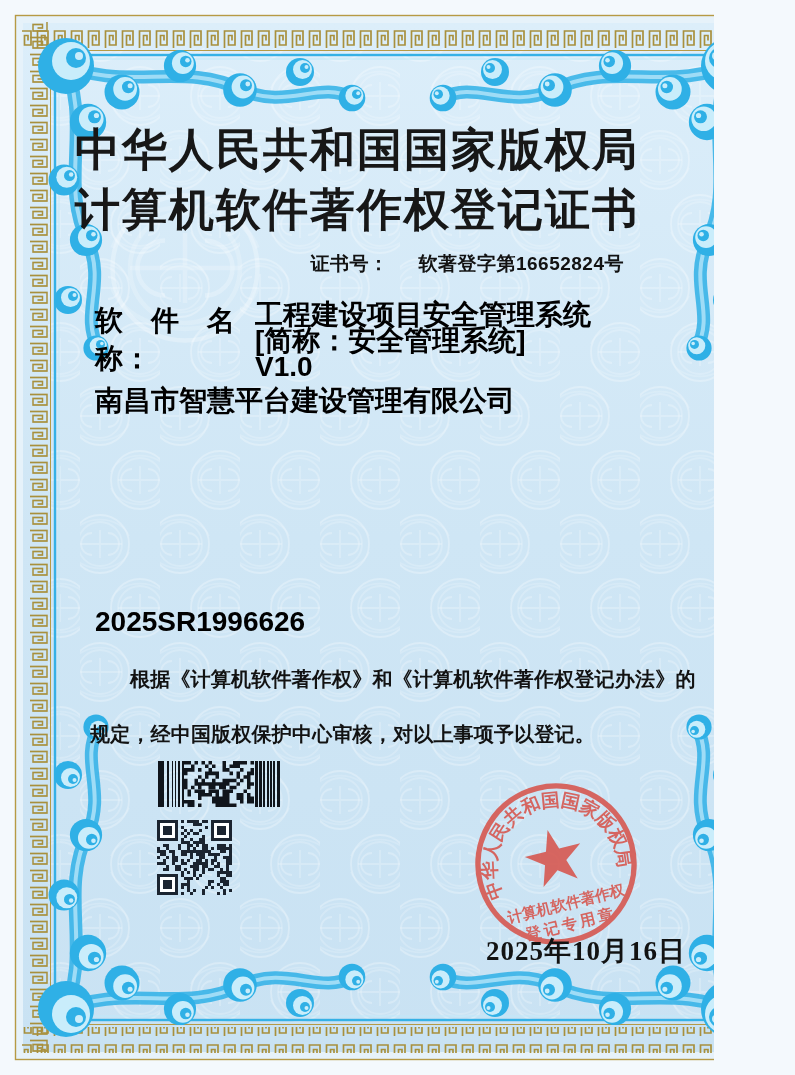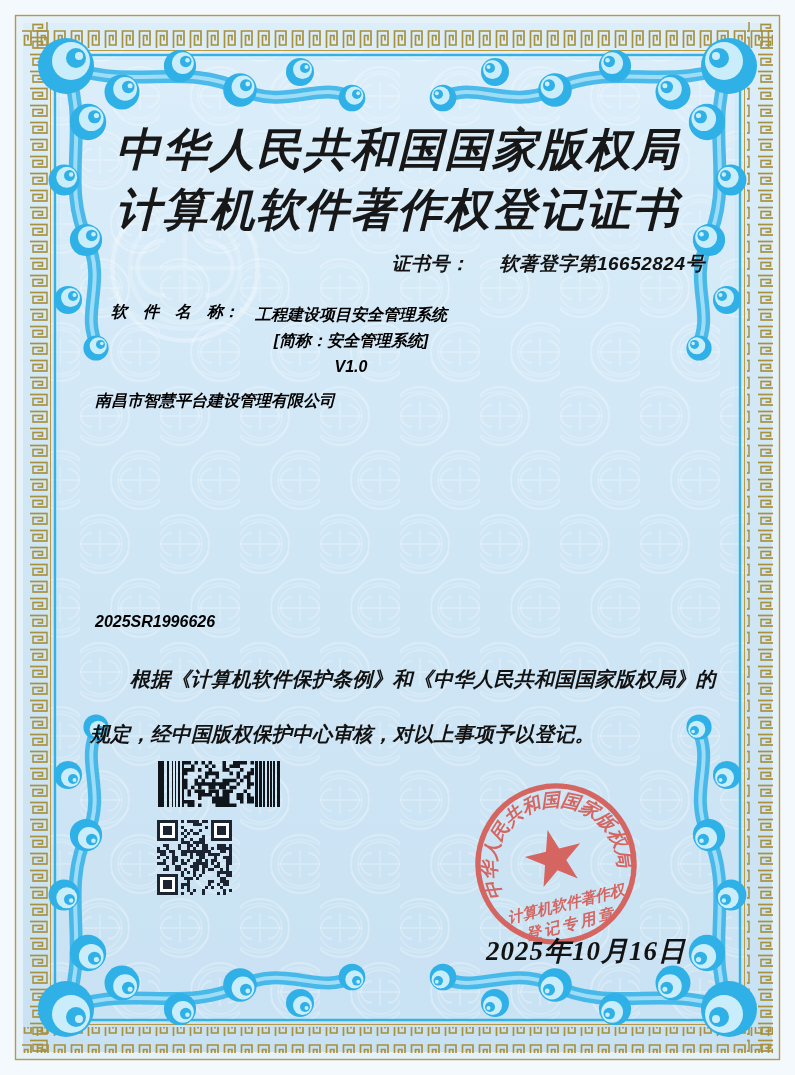--- a/index.html
+++ b/index.html
@@ -1,29 +1,29 @@
 <!DOCTYPE html>
 <html><head>
 <meta charset="utf-8">
 <style>
   html,body{margin:0;padding:0;}
   body{
     width:795px;height:1075px;
     font-family:"Liberation Sans","DejaVu Sans",sans-serif;
     background:#f4f9fd;
   }
-  .page{position:relative;width:795px;height:1075px;overflow:hidden;font-style:italic;}
+  .page{position:relative;width:714px;height:1075px;overflow:hidden;}
   .bg{position:absolute;left:0;top:0;}
   .abs{position:absolute;color:#121212;}
   .title{left:0;right:0;top:120px;text-align:center;font-weight:900;
          font-family:"Liberation Serif","DejaVu Serif",serif;}
   .title-line{font-size:45px;line-height:60px;letter-spacing:2px;color:#171717;}
   .certno{top:251px;right:90px;font-size:19px;font-weight:700;letter-spacing:.5px;}
   .certno .certno-value{margin-left:30px;}
-  .field-row{position:absolute;left:95px;display:flex;font-size:16px;font-weight:700;text-align:center;}
+  .field-row{position:absolute;left:95px;display:flex;font-size:28px;font-weight:700;}
   .field-row .lbl{width:160px;flex:none;}
   .field-row .val{line-height:26px;}
   .row-name{top:302px}
   .row-owner{top:388px}
   .row-acq{top:519px}
   .row-scope{top:564px}
   .row-reg{top:609px}
   .statement{top:652px;left:90px;width:642px;font-size:20px;font-weight:700;
              line-height:55px;letter-spacing:.2px;}
   .statement .s1{text-indent:2em;}
@@ -139,21 +139,21 @@
     <span class="val">南昌市智慧平台建设管理有限公司</span>
   </div>
 
 
 
   <div class="field-row row-reg">
     <span class="val">2025SR1996626</span>
   </div>
 
   <div class="abs statement">
-    <div class="s1">根据《计算机软件保护条例》和《中华人民共和国国家版权局》的</div>
+    <div class="s1">根据《计算机软件著作权》和《计算机软件著作权登记办法》的</div>
     <div class="s2">规定，经中国版权保护中心审核，对以上事项予以登记。</div>
   </div>
 
   <svg id="barcode-svg" class="bg barcode" width="122" height="46" viewBox="0 0 122 46">
       <path d="M0,0h6v46h-6z M9,0h2v46h-2z M115,0h2v46h-2z M119,0h3v46h-3zM14,0h1v46h-1zM17,0h1v46h-1zM20,0h2v46h-2zM24,0h2v46h-2zM26.0,0.0h3.5v3.55h-3.5zM29.5,0.0h3.5v3.55h-3.5zM36.5,0.0h3.5v3.55h-3.5zM43.5,0.0h3.5v3.55h-3.5zM50.5,0.0h3.5v3.55h-3.5zM64.5,0.0h3.5v3.55h-3.5zM75.0,0.0h3.5v3.55h-3.5zM78.5,0.0h3.5v3.55h-3.5zM82.0,0.0h3.5v3.55h-3.5zM85.5,0.0h3.5v3.55h-3.5zM92.5,0.0h3.5v3.55h-3.5zM33.0,3.5h3.5v3.55h-3.5zM47.0,3.5h3.5v3.55h-3.5zM54.0,3.5h3.5v3.55h-3.5zM64.5,3.5h3.5v3.55h-3.5zM71.5,3.5h3.5v3.55h-3.5zM75.0,3.5h3.5v3.55h-3.5zM78.5,3.5h3.5v3.55h-3.5zM26.0,7.1h3.5v3.55h-3.5zM29.5,7.1h3.5v3.55h-3.5zM33.0,7.1h3.5v3.55h-3.5zM40.0,7.1h3.5v3.55h-3.5zM50.5,7.1h3.5v3.55h-3.5zM64.5,7.1h3.5v3.55h-3.5zM68.0,7.1h3.5v3.55h-3.5zM82.0,7.1h3.5v3.55h-3.5zM92.5,7.1h3.5v3.55h-3.5zM26.0,10.6h3.5v3.55h-3.5zM47.0,10.6h3.5v3.55h-3.5zM50.5,10.6h3.5v3.55h-3.5zM54.0,10.6h3.5v3.55h-3.5zM57.5,10.6h3.5v3.55h-3.5zM71.5,10.6h3.5v3.55h-3.5zM78.5,10.6h3.5v3.55h-3.5zM89.0,10.6h3.5v3.55h-3.5zM92.5,10.6h3.5v3.55h-3.5zM40.0,14.2h3.5v3.55h-3.5zM47.0,14.2h3.5v3.55h-3.5zM57.5,14.2h3.5v3.55h-3.5zM78.5,14.2h3.5v3.55h-3.5zM85.5,14.2h3.5v3.55h-3.5zM89.0,14.2h3.5v3.55h-3.5zM26.0,17.8h3.5v3.55h-3.5zM36.5,17.8h3.5v3.55h-3.5zM43.5,17.8h3.5v3.55h-3.5zM54.0,17.8h3.5v3.55h-3.5zM64.5,17.8h3.5v3.55h-3.5zM68.0,17.8h3.5v3.55h-3.5zM71.5,17.8h3.5v3.55h-3.5zM75.0,17.8h3.5v3.55h-3.5zM82.0,17.8h3.5v3.55h-3.5zM89.0,17.8h3.5v3.55h-3.5zM26.0,21.3h3.5v3.55h-3.5zM36.5,21.3h3.5v3.55h-3.5zM40.0,21.3h3.5v3.55h-3.5zM43.5,21.3h3.5v3.55h-3.5zM47.0,21.3h3.5v3.55h-3.5zM50.5,21.3h3.5v3.55h-3.5zM54.0,21.3h3.5v3.55h-3.5zM57.5,21.3h3.5v3.55h-3.5zM61.0,21.3h3.5v3.55h-3.5zM64.5,21.3h3.5v3.55h-3.5zM68.0,21.3h3.5v3.55h-3.5zM78.5,21.3h3.5v3.55h-3.5zM89.0,21.3h3.5v3.55h-3.5zM92.5,21.3h3.5v3.55h-3.5zM26.0,24.8h3.5v3.55h-3.5zM33.0,24.8h3.5v3.55h-3.5zM40.0,24.8h3.5v3.55h-3.5zM50.5,24.8h3.5v3.55h-3.5zM54.0,24.8h3.5v3.55h-3.5zM61.0,24.8h3.5v3.55h-3.5zM64.5,24.8h3.5v3.55h-3.5zM71.5,24.8h3.5v3.55h-3.5zM75.0,24.8h3.5v3.55h-3.5zM89.0,24.8h3.5v3.55h-3.5zM29.5,28.4h3.5v3.55h-3.5zM36.5,28.4h3.5v3.55h-3.5zM40.0,28.4h3.5v3.55h-3.5zM43.5,28.4h3.5v3.55h-3.5zM50.5,28.4h3.5v3.55h-3.5zM54.0,28.4h3.5v3.55h-3.5zM57.5,28.4h3.5v3.55h-3.5zM64.5,28.4h3.5v3.55h-3.5zM68.0,28.4h3.5v3.55h-3.5zM71.5,28.4h3.5v3.55h-3.5zM85.5,28.4h3.5v3.55h-3.5zM29.5,31.9h3.5v3.55h-3.5zM40.0,31.9h3.5v3.55h-3.5zM43.5,31.9h3.5v3.55h-3.5zM47.0,31.9h3.5v3.55h-3.5zM50.5,31.9h3.5v3.55h-3.5zM57.5,31.9h3.5v3.55h-3.5zM64.5,31.9h3.5v3.55h-3.5zM68.0,31.9h3.5v3.55h-3.5zM78.5,31.9h3.5v3.55h-3.5zM82.0,31.9h3.5v3.55h-3.5zM89.0,31.9h3.5v3.55h-3.5zM40.0,35.5h3.5v3.55h-3.5zM54.0,35.5h3.5v3.55h-3.5zM57.5,35.5h3.5v3.55h-3.5zM61.0,35.5h3.5v3.55h-3.5zM64.5,35.5h3.5v3.55h-3.5zM68.0,35.5h3.5v3.55h-3.5zM78.5,35.5h3.5v3.55h-3.5zM82.0,35.5h3.5v3.55h-3.5zM89.0,35.5h3.5v3.55h-3.5zM92.5,35.5h3.5v3.55h-3.5zM26.0,39.0h3.5v3.55h-3.5zM29.5,39.0h3.5v3.55h-3.5zM33.0,39.0h3.5v3.55h-3.5zM54.0,39.0h3.5v3.55h-3.5zM57.5,39.0h3.5v3.55h-3.5zM61.0,39.0h3.5v3.55h-3.5zM64.5,39.0h3.5v3.55h-3.5zM68.0,39.0h3.5v3.55h-3.5zM82.0,39.0h3.5v3.55h-3.5zM89.0,39.0h3.5v3.55h-3.5zM92.5,39.0h3.5v3.55h-3.5zM29.5,42.6h3.5v3.55h-3.5zM33.0,42.6h3.5v3.55h-3.5zM40.0,42.6h3.5v3.55h-3.5zM57.5,42.6h3.5v3.55h-3.5zM61.0,42.6h3.5v3.55h-3.5zM64.5,42.6h3.5v3.55h-3.5zM68.0,42.6h3.5v3.55h-3.5zM71.5,42.6h3.5v3.55h-3.5zM75.0,42.6h3.5v3.55h-3.5zM97,0h3v46h-3zM101,0h3v46h-3zM105,0h2v46h-2zM109,0h2v46h-2zM112,0h2v46h-2z" fill="#10151c"></path>
     </svg>
 
   <svg id="qr-svg" class="bg qrcode" width="75" height="75" viewBox="0 0 75 75">
       <path d="M24,0h3v3h-3zM30,0h3v3h-3zM33,0h3v3h-3zM36,0h3v3h-3zM39,0h3v3h-3zM45,0h3v3h-3zM48,0h3v3h-3zM36,3h3v3h-3zM39,3h3v3h-3zM42,3h3v3h-3zM24,6h3v3h-3zM48,6h3v3h-3zM27,9h3v3h-3zM33,9h3v3h-3zM42,9h3v3h-3zM24,12h3v3h-3zM30,12h3v3h-3zM36,12h3v3h-3zM39,12h3v3h-3zM27,15h3v3h-3zM45,15h3v3h-3zM24,18h3v3h-3zM33,18h3v3h-3zM42,18h3v3h-3zM45,18h3v3h-3zM24,21h3v3h-3zM27,21h3v3h-3zM30,21h3v3h-3zM36,21h3v3h-3zM39,21h3v3h-3zM42,21h3v3h-3zM45,21h3v3h-3zM6,24h3v3h-3zM9,24h3v3h-3zM21,24h3v3h-3zM30,24h3v3h-3zM33,24h3v3h-3zM39,24h3v3h-3zM45,24h3v3h-3zM48,24h3v3h-3zM60,24h3v3h-3zM63,24h3v3h-3zM66,24h3v3h-3zM72,24h3v3h-3zM0,27h3v3h-3zM9,27h3v3h-3zM21,27h3v3h-3zM30,27h3v3h-3zM36,27h3v3h-3zM45,27h3v3h-3zM48,27h3v3h-3zM54,27h3v3h-3zM60,27h3v3h-3zM63,27h3v3h-3zM66,27h3v3h-3zM69,27h3v3h-3zM72,27h3v3h-3zM0,30h3v3h-3zM3,30h3v3h-3zM6,30h3v3h-3zM12,30h3v3h-3zM15,30h3v3h-3zM24,30h3v3h-3zM27,30h3v3h-3zM30,30h3v3h-3zM33,30h3v3h-3zM36,30h3v3h-3zM39,30h3v3h-3zM42,30h3v3h-3zM45,30h3v3h-3zM48,30h3v3h-3zM51,30h3v3h-3zM63,30h3v3h-3zM66,30h3v3h-3zM72,30h3v3h-3zM3,33h3v3h-3zM6,33h3v3h-3zM15,33h3v3h-3zM24,33h3v3h-3zM27,33h3v3h-3zM33,33h3v3h-3zM39,33h3v3h-3zM42,33h3v3h-3zM45,33h3v3h-3zM51,33h3v3h-3zM54,33h3v3h-3zM57,33h3v3h-3zM60,33h3v3h-3zM72,33h3v3h-3zM0,36h3v3h-3zM9,36h3v3h-3zM15,36h3v3h-3zM18,36h3v3h-3zM33,36h3v3h-3zM42,36h3v3h-3zM45,36h3v3h-3zM57,36h3v3h-3zM66,36h3v3h-3zM69,36h3v3h-3zM72,36h3v3h-3zM6,39h3v3h-3zM15,39h3v3h-3zM18,39h3v3h-3zM24,39h3v3h-3zM30,39h3v3h-3zM39,39h3v3h-3zM42,39h3v3h-3zM48,39h3v3h-3zM54,39h3v3h-3zM57,39h3v3h-3zM69,39h3v3h-3zM72,39h3v3h-3zM0,42h3v3h-3zM3,42h3v3h-3zM6,42h3v3h-3zM15,42h3v3h-3zM24,42h3v3h-3zM27,42h3v3h-3zM36,42h3v3h-3zM39,42h3v3h-3zM42,42h3v3h-3zM45,42h3v3h-3zM48,42h3v3h-3zM54,42h3v3h-3zM60,42h3v3h-3zM69,42h3v3h-3zM72,42h3v3h-3zM9,45h3v3h-3zM18,45h3v3h-3zM21,45h3v3h-3zM33,45h3v3h-3zM36,45h3v3h-3zM39,45h3v3h-3zM45,45h3v3h-3zM48,45h3v3h-3zM57,45h3v3h-3zM60,45h3v3h-3zM69,45h3v3h-3zM6,48h3v3h-3zM9,48h3v3h-3zM18,48h3v3h-3zM21,48h3v3h-3zM27,48h3v3h-3zM36,48h3v3h-3zM39,48h3v3h-3zM45,48h3v3h-3zM51,48h3v3h-3zM54,48h3v3h-3zM63,48h3v3h-3zM69,48h3v3h-3zM24,51h3v3h-3zM30,51h3v3h-3zM36,51h3v3h-3zM45,51h3v3h-3zM60,51h3v3h-3zM63,51h3v3h-3zM66,51h3v3h-3zM69,51h3v3h-3zM72,51h3v3h-3zM24,54h3v3h-3zM36,54h3v3h-3zM42,54h3v3h-3zM60,54h3v3h-3zM69,54h3v3h-3zM72,54h3v3h-3zM27,57h3v3h-3zM30,57h3v3h-3zM33,57h3v3h-3zM39,57h3v3h-3zM63,57h3v3h-3zM66,57h3v3h-3zM30,60h3v3h-3zM51,60h3v3h-3zM54,60h3v3h-3zM63,60h3v3h-3zM66,60h3v3h-3zM69,60h3v3h-3zM24,63h3v3h-3zM27,63h3v3h-3zM30,63h3v3h-3zM51,63h3v3h-3zM60,63h3v3h-3zM66,63h3v3h-3zM69,63h3v3h-3zM24,66h3v3h-3zM30,66h3v3h-3zM48,66h3v3h-3zM54,66h3v3h-3zM63,66h3v3h-3zM30,69h3v3h-3zM36,69h3v3h-3zM45,69h3v3h-3zM66,69h3v3h-3zM72,69h3v3h-3zM24,72h3v3h-3zM33,72h3v3h-3zM45,72h3v3h-3zM60,72h3v3h-3zM66,72h3v3h-3z" fill="#1b2430"></path>
       <rect x="0" y="0" width="21" height="21" fill="#1b2430"></rect>

